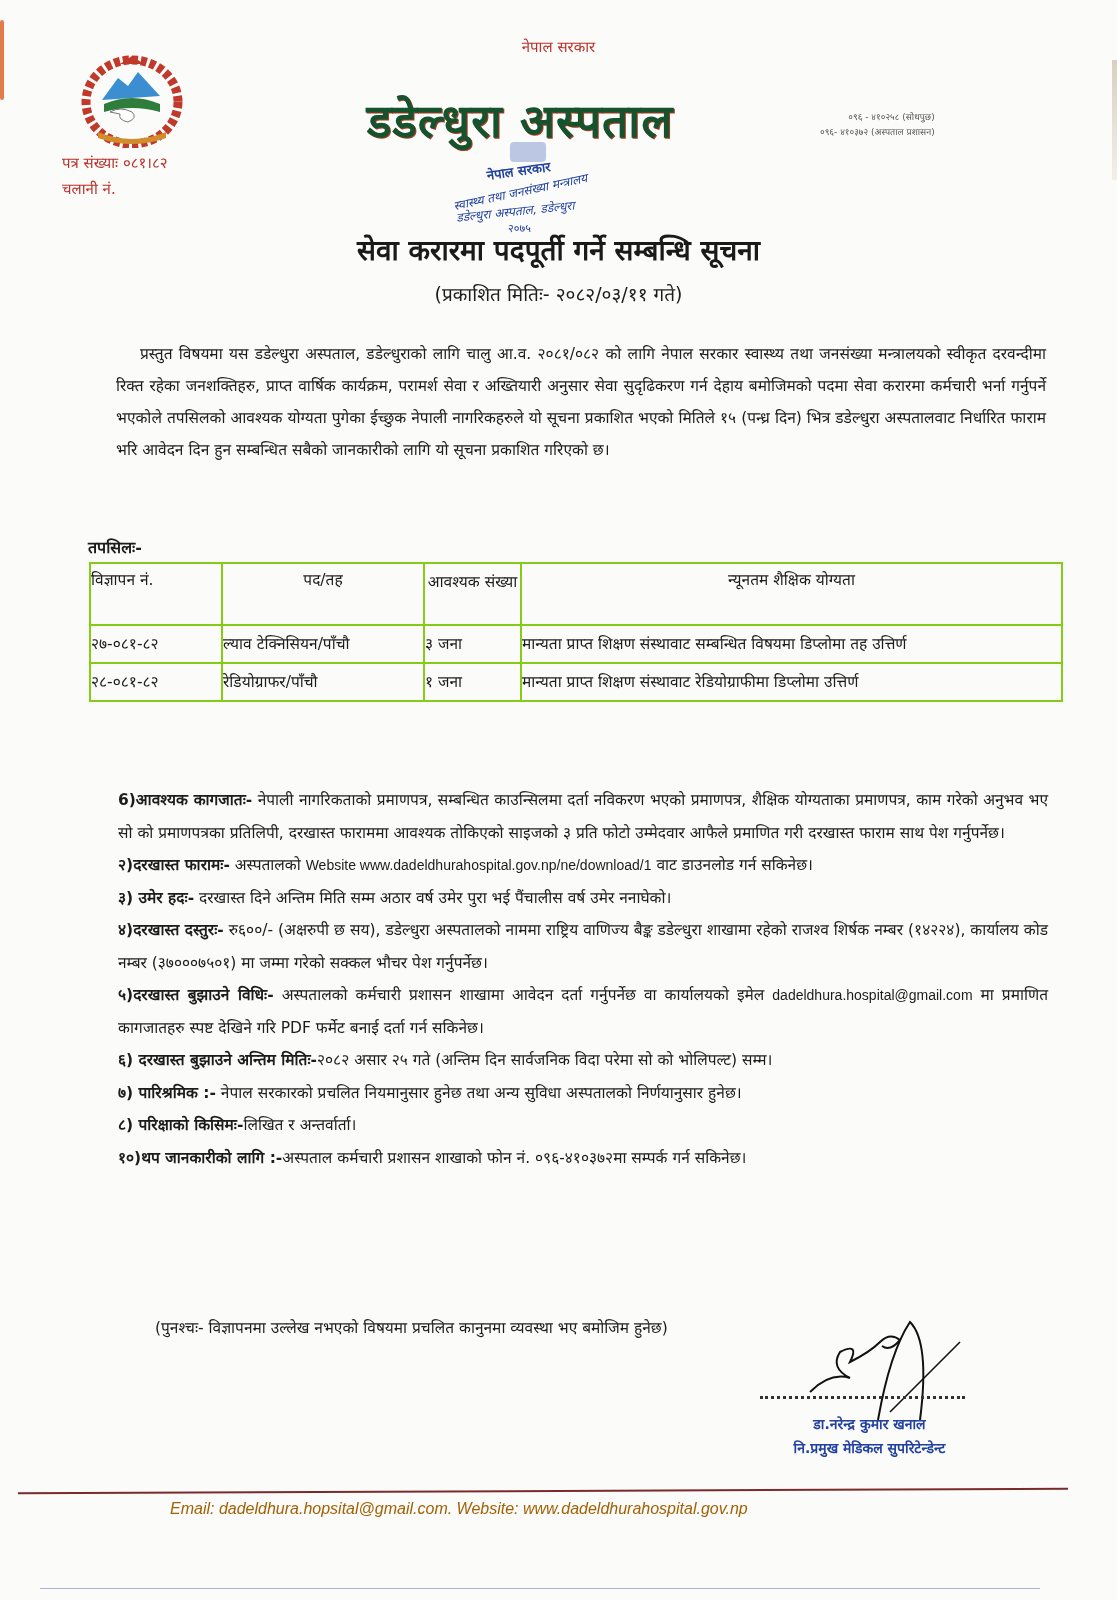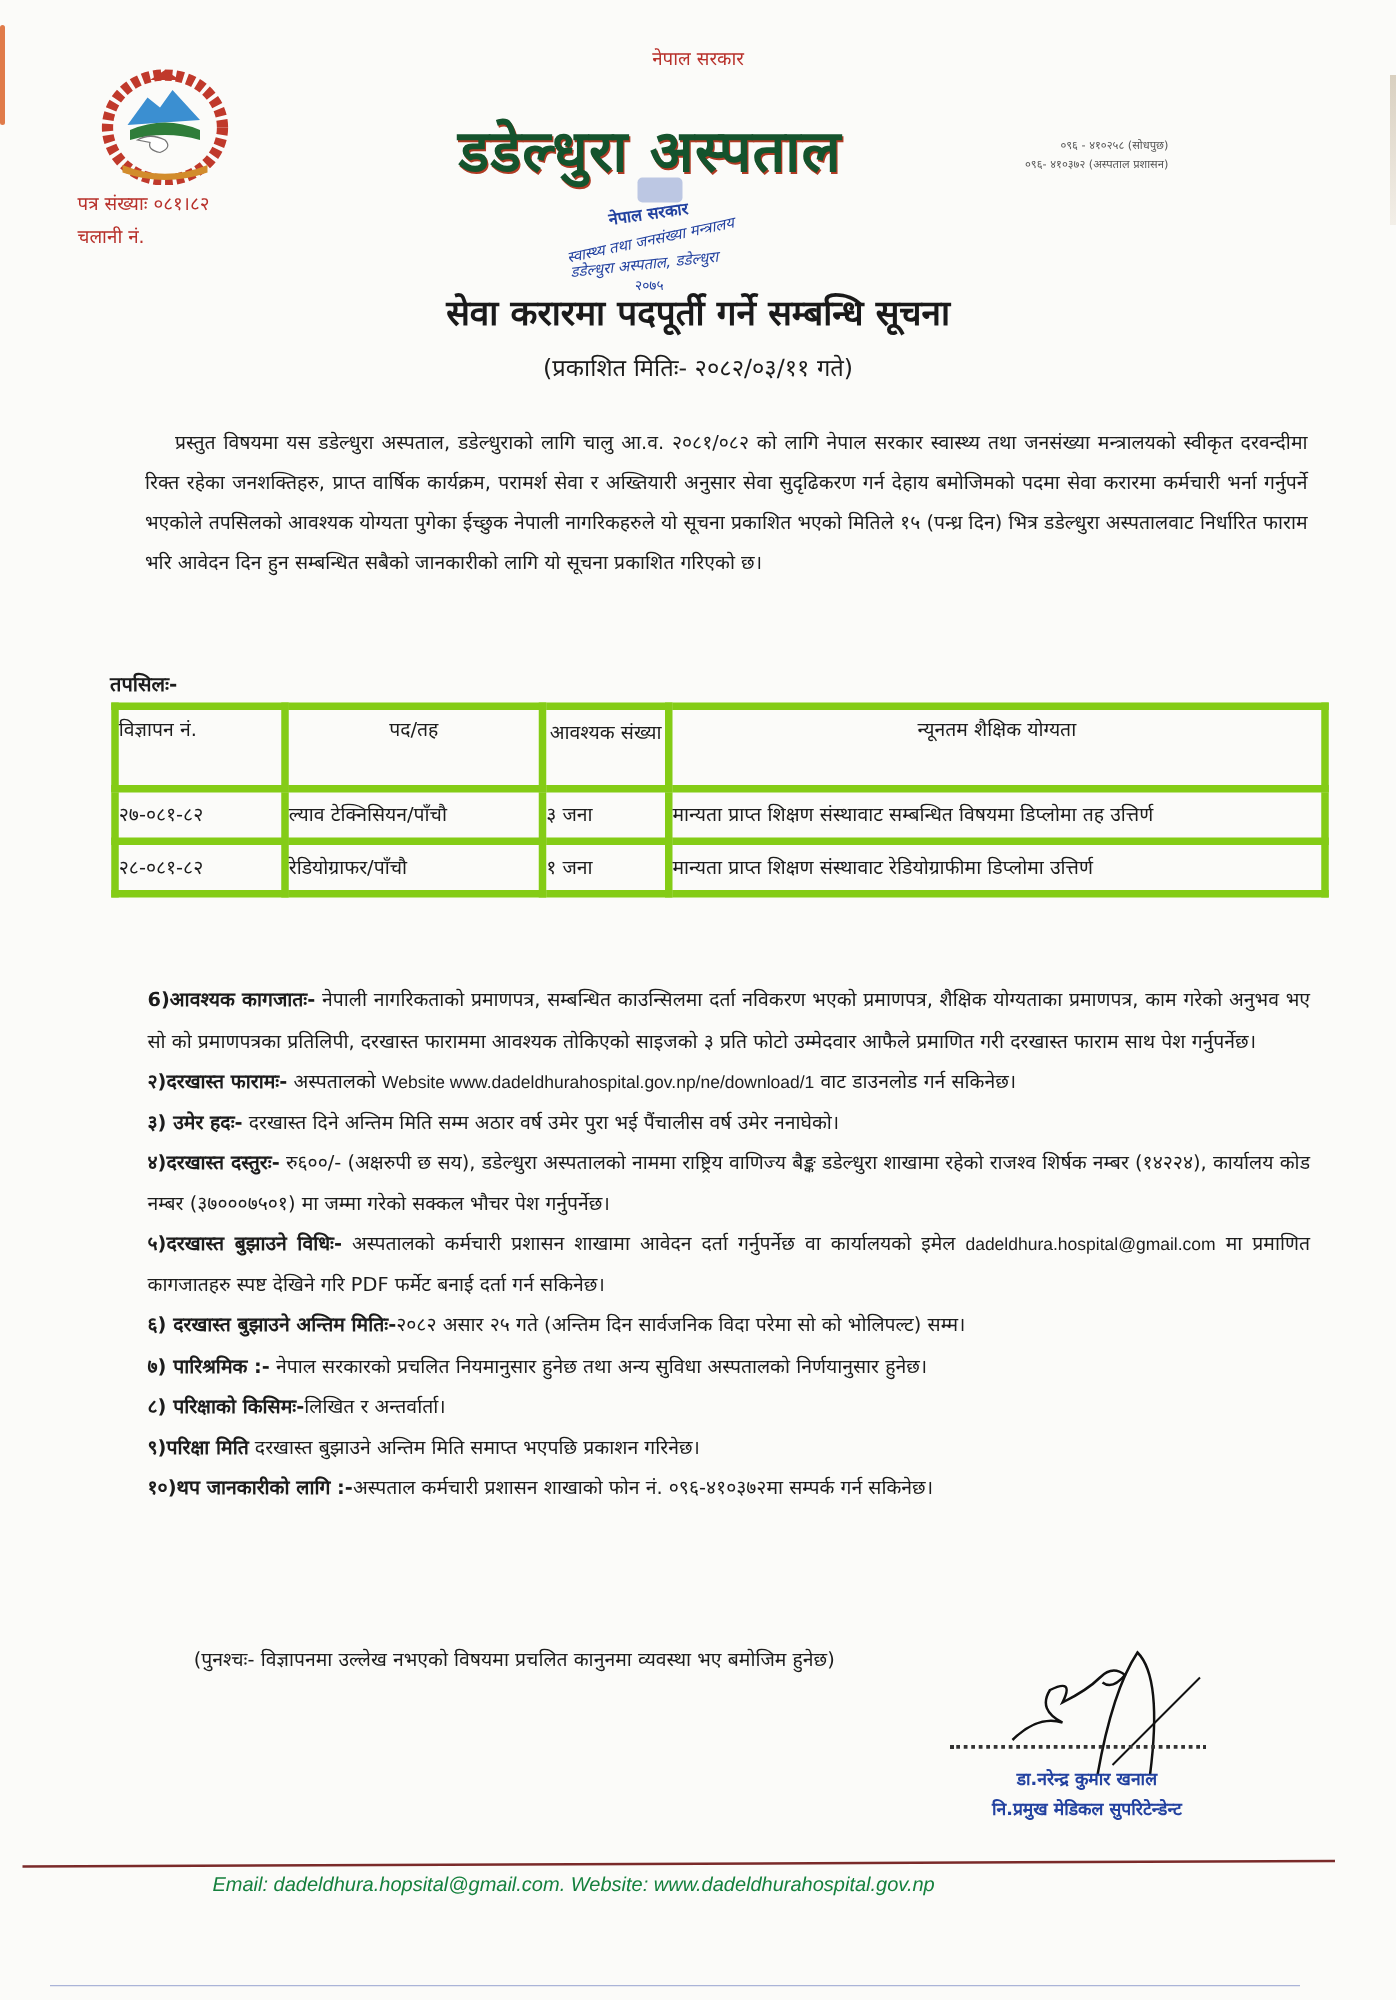--- a/index.html
+++ b/index.html
@@ -38,21 +38,21 @@
     font-size: 15.5px; line-height: 32px; text-align: justify; text-indent: 24px;
   }
 
   .tapsil { position: absolute; left: 88px; top: 536px; font-size: 16px; font-weight: bold; }
 
   table.vac {
     position: absolute; left: 89px; top: 562px; width: 974px;
     border-collapse: collapse; font-size: 15.5px;
   }
   table.vac th, table.vac td {
-    border: 6px solid #84cc16; padding: 4px 0; vertical-align: top; font-weight: normal;
+    border: 2px solid #84cc16; padding: 4px 0; vertical-align: top; font-weight: normal;
   }
   table.vac th { height: 52px; }
   table.vac th.c-qual { text-align: center; }
   table.vac th.c-post { text-align: center; }
   table.vac th.c-no { text-align: left; }
   table.vac th.c-count { text-align: center; line-height: 28px; }
   table.vac td { line-height: 28px; }
   table.vac td.qual { text-align: justify; }
   .col-no { width: 130px; } .col-post { width: 200px; } .col-count { width: 95px; }
 
@@ -66,21 +66,21 @@
 
   .note { position: absolute; left: 130px; top: 1316px; font-size: 15.5px; margin-left: 25px; }
 
   .signature { position: absolute; left: 790px; top: 1312px; width: 190px; height: 110px; }
   .dots { position: absolute; left: 760px; top: 1396px; width: 205px; border-top: 3px dotted #333; }
   .signer { position: absolute; left: 762px; top: 1412px; width: 215px; text-align: center; color: #2342a0; font-size: 14px; line-height: 24px; font-weight: bold; }
 
   .footer-line { position: absolute; left: 18px; top: 1490px; width: 1050px; height: 2px; background: #7a2a2a; transform: rotate(-0.25deg); }
   .footer {
     position: absolute; left: 170px; top: 1500px; font-size: 16px; font-style: italic;
-    color: #15803d; font-family: "Liberation Sans", sans-serif;
+    color: #a16207; font-family: "Liberation Sans", sans-serif;
   }
   .bottom-line { position: absolute; left: 40px; top: 1588px; width: 1000px; height: 1px; background: #aab4d8; }
 </style>
 </head>
 <body>
 
 <div class="page">
   <div class="edge-left"></div>
   <div class="edge-right"></div>
 
@@ -149,21 +149,20 @@
 
   <div class="clauses">
     <p><span class="head">6)आवश्यक कागजातः-</span><span> नेपाली नागरिकताको प्रमाणपत्र, सम्बन्धित काउन्सिलमा दर्ता नविकरण भएको प्रमाणपत्र, शैक्षिक योग्यताका प्रमाणपत्र, काम गरेको अनुभव भए सो को प्रमाणपत्रका प्रतिलिपी, दरखास्त फाराममा आवश्यक तोकिएको साइजको ३ प्रति फोटो उम्मेदवार आफैले प्रमाणित गरी दरखास्त फाराम साथ पेश गर्नुपर्नेछ।</span></p>
     <p><span class="head">२)दरखास्त फारामः-</span><span> अस्पतालको </span><span class="latin">Website www.dadeldhurahospital.gov.np/ne/download/1</span><span> वाट डाउनलोड गर्न सकिनेछ।</span></p>
     <p><span class="head">३) उमेर हदः-</span><span> दरखास्त दिने अन्तिम मिति सम्म अठार वर्ष उमेर पुरा भई पैंचालीस वर्ष उमेर ननाघेको।</span></p>
     <p><span class="head">४)दरखास्त दस्तुरः-</span><span> रु६००/- (अक्षरुपी छ सय), डडेल्धुरा अस्पतालको नाममा राष्ट्रिय वाणिज्य बैङ्क डडेल्धुरा शाखामा रहेको राजश्व शिर्षक नम्बर (१४२२४), कार्यालय कोड नम्बर (३७०००७५०१) मा जम्मा गरेको सक्कल भौचर पेश गर्नुपर्नेछ।</span></p>
     <p><span class="head">५)दरखास्त बुझाउने विधिः-</span><span> अस्पतालको कर्मचारी प्रशासन शाखामा आवेदन दर्ता गर्नुपर्नेछ वा कार्यालयको इमेल </span><span class="latin">dadeldhura.hospital@gmail.com</span><span> मा प्रमाणित कागजातहरु स्पष्ट देखिने गरि PDF फर्मेट बनाई दर्ता गर्न सकिनेछ।</span></p>
     <p><span class="head">६) दरखास्त बुझाउने अन्तिम मितिः-</span><span>२०८२ असार २५ गते (अन्तिम दिन सार्वजनिक विदा परेमा सो को भोलिपल्ट) सम्म।</span></p>
     <p><span class="head">७) पारिश्रमिक :-</span><span> नेपाल सरकारको प्रचलित नियमानुसार हुनेछ तथा अन्य सुविधा अस्पतालको निर्णयानुसार हुनेछ।</span></p>
     <p><span class="head">८) परिक्षाको किसिमः-</span><span>लिखित र अन्तर्वार्ता।</span></p>
-    <p><span class="head">९)परिक्षा मिति</span><span> दरखास्त बुझाउने अन्तिम मिति समाप्त भएपछि प्रकाशन गरिनेछ।</span></p>
     <p><span class="head">१०)थप जानकारीको लागि :-</span><span>अस्पताल कर्मचारी प्रशासन शाखाको फोन नं. ०९६-४१०३७२मा सम्पर्क गर्न सकिनेछ।</span></p>
   </div>
 
   <div class="note">(पुनश्चः- विज्ञापनमा उल्लेख नभएको विषयमा प्रचलित कानुनमा व्यवस्था भए बमोजिम हुनेछ)</div>
 
   <svg class="signature" viewBox="0 0 190 110">
     <path d="M20 80 Q40 60 60 66 Q40 56 50 40 Q70 30 60 50 Q80 40 90 30 Q100 20 110 28 Q100 40 92 34" fill="none" stroke="#111" stroke-width="2"></path>
     <path d="M88 108 Q100 40 120 10 Q140 30 130 108" fill="none" stroke="#111" stroke-width="2"></path>
     <path d="M100 100 L170 30" fill="none" stroke="#111" stroke-width="1.6"></path>
   </svg>

